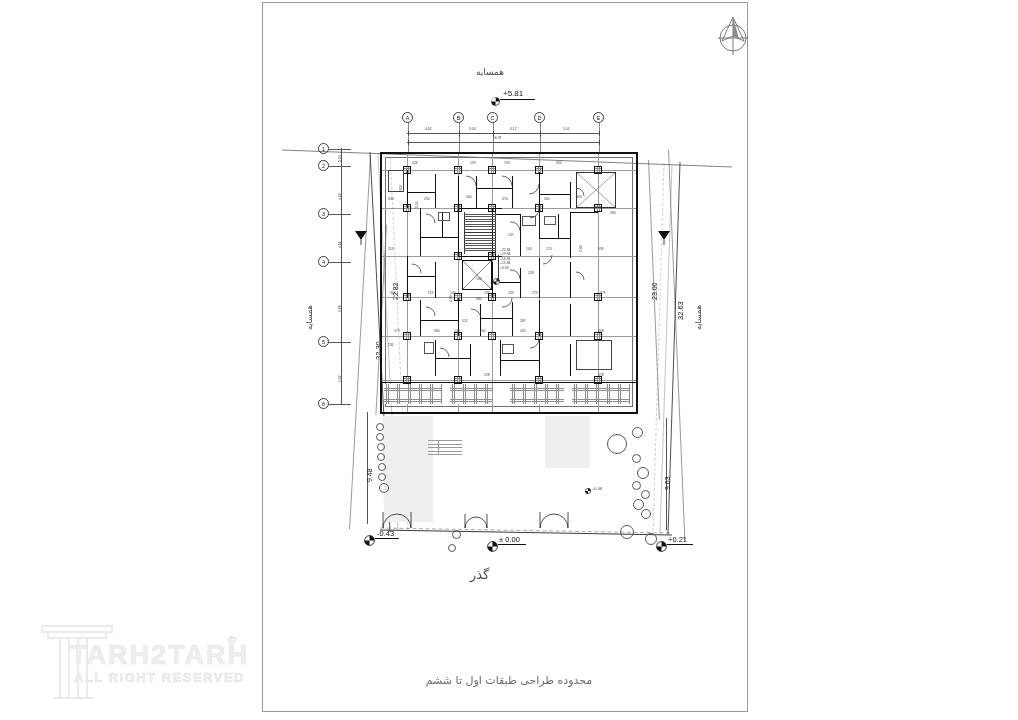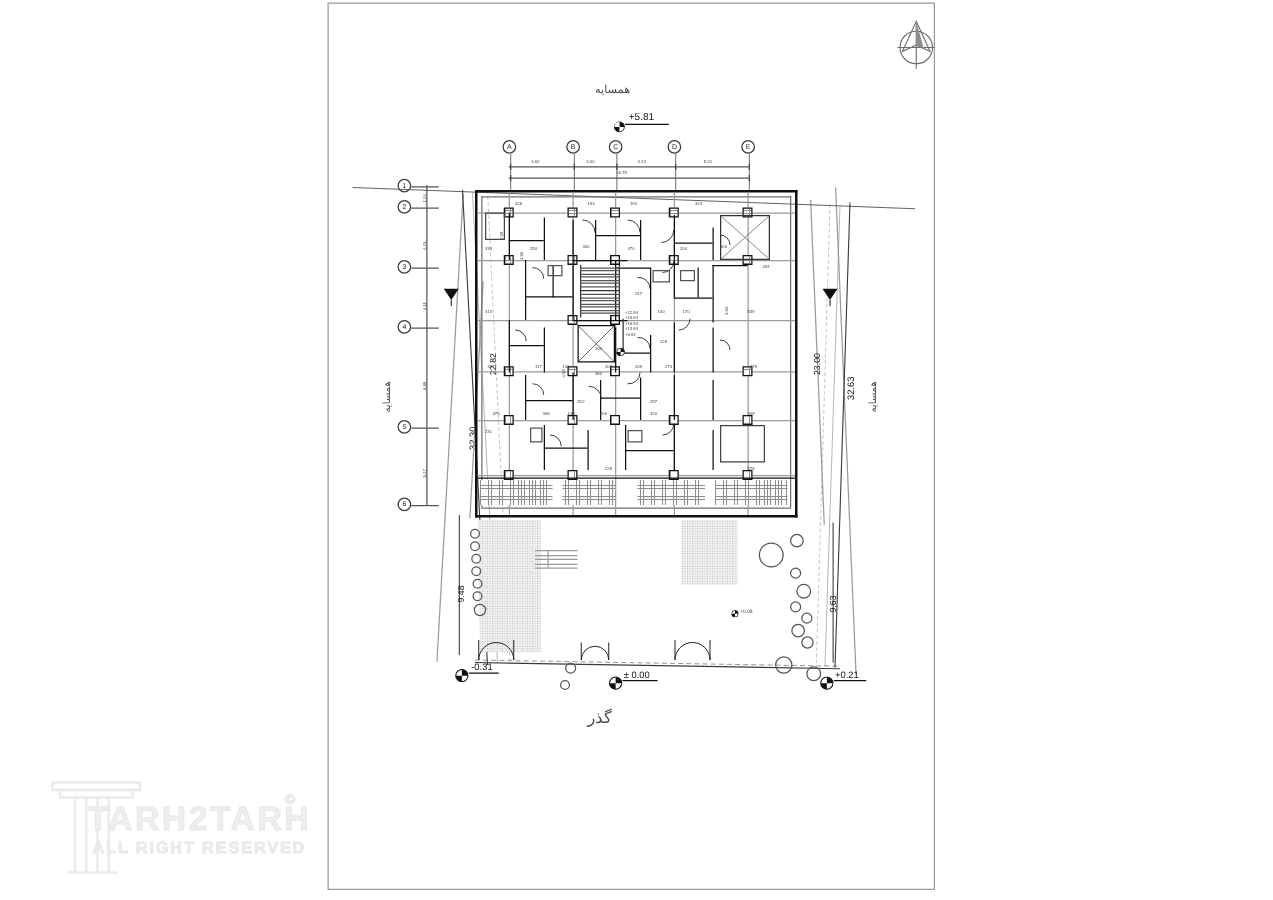--- a/index.html
+++ b/index.html
@@ -487,21 +487,21 @@
   <div class="txt xs" style="left:592px;top:487px;font-size:4px;">+0.08</div>
 
   <div class="lev" style="left:364px;top:535px;width:11px;height:11px;">
     <svg width="11" height="11" viewBox="0 0 9 9">
       <circle cx="4.5" cy="4.5" r="4" fill="#fff" stroke="#111" stroke-width="0.7"></circle>
       <path d="M4.5 0.5 A4 4 0 0 1 8.5 4.5 L4.5 4.5 Z" fill="#111"></path>
       <path d="M4.5 4.5 L4.5 8.5 A4 4 0 0 1 0.5 4.5 Z" fill="#111"></path>
     </svg>
   </div>
   <div class="ln" style="left:375px;top:538px;width:24px;height:0.7px;background:#111;"></div>
-  <div class="txt" style="left:377px;top:530px;font-size:7.5px;">-0.31</div>
+  <div class="txt" style="left:377px;top:530px;font-size:7.5px;">-0.43</div>
 
   <div class="lev" style="left:487px;top:541px;width:11px;height:11px;">
     <svg width="11" height="11" viewBox="0 0 9 9">
       <circle cx="4.5" cy="4.5" r="4" fill="#fff" stroke="#111" stroke-width="0.7"></circle>
       <path d="M4.5 0.5 A4 4 0 0 1 8.5 4.5 L4.5 4.5 Z" fill="#111"></path>
       <path d="M4.5 4.5 L4.5 8.5 A4 4 0 0 1 0.5 4.5 Z" fill="#111"></path>
     </svg>
   </div>
   <div class="ln" style="left:498px;top:544px;width:28px;height:0.7px;background:#111;"></div>
   <div class="txt" style="left:499px;top:536px;font-size:7.5px;">± 0.00</div>
@@ -520,20 +520,21 @@
 
   <svg class="abs" style="left:352px;top:228px;" width="18" height="18">
     <path d="M3 3 L15 3 L9 12 Z" fill="#111"></path>
     <line x1="9" y1="12" x2="9" y2="17" stroke="#111" stroke-width="0.8"></line>
   </svg>
   <svg class="abs" style="left:655px;top:228px;" width="18" height="18">
     <path d="M3 3 L15 3 L9 12 Z" fill="#111"></path>
     <line x1="9" y1="12" x2="9" y2="17" stroke="#111" stroke-width="0.8"></line>
   </svg>
 
+  <div class="title-fa" style="top:674px;">محدوده طراحی طبقات اول تا ششم</div>
 
   <div class="wm">
     <svg width="226" height="92" viewBox="0 0 226 92">
       <g stroke="#e8e8e8" stroke-width="2" fill="none">
         <path d="M4 14 L74 14 L74 20 L4 20 Z"></path>
         <path d="M10 20 L68 20 L68 26 L10 26 Z"></path>
         <line x1="22" y1="26" x2="22" y2="86"></line>
         <line x1="31" y1="26" x2="31" y2="86"></line>
         <line x1="40" y1="26" x2="40" y2="86"></line>
         <line x1="49" y1="26" x2="49" y2="86"></line>

